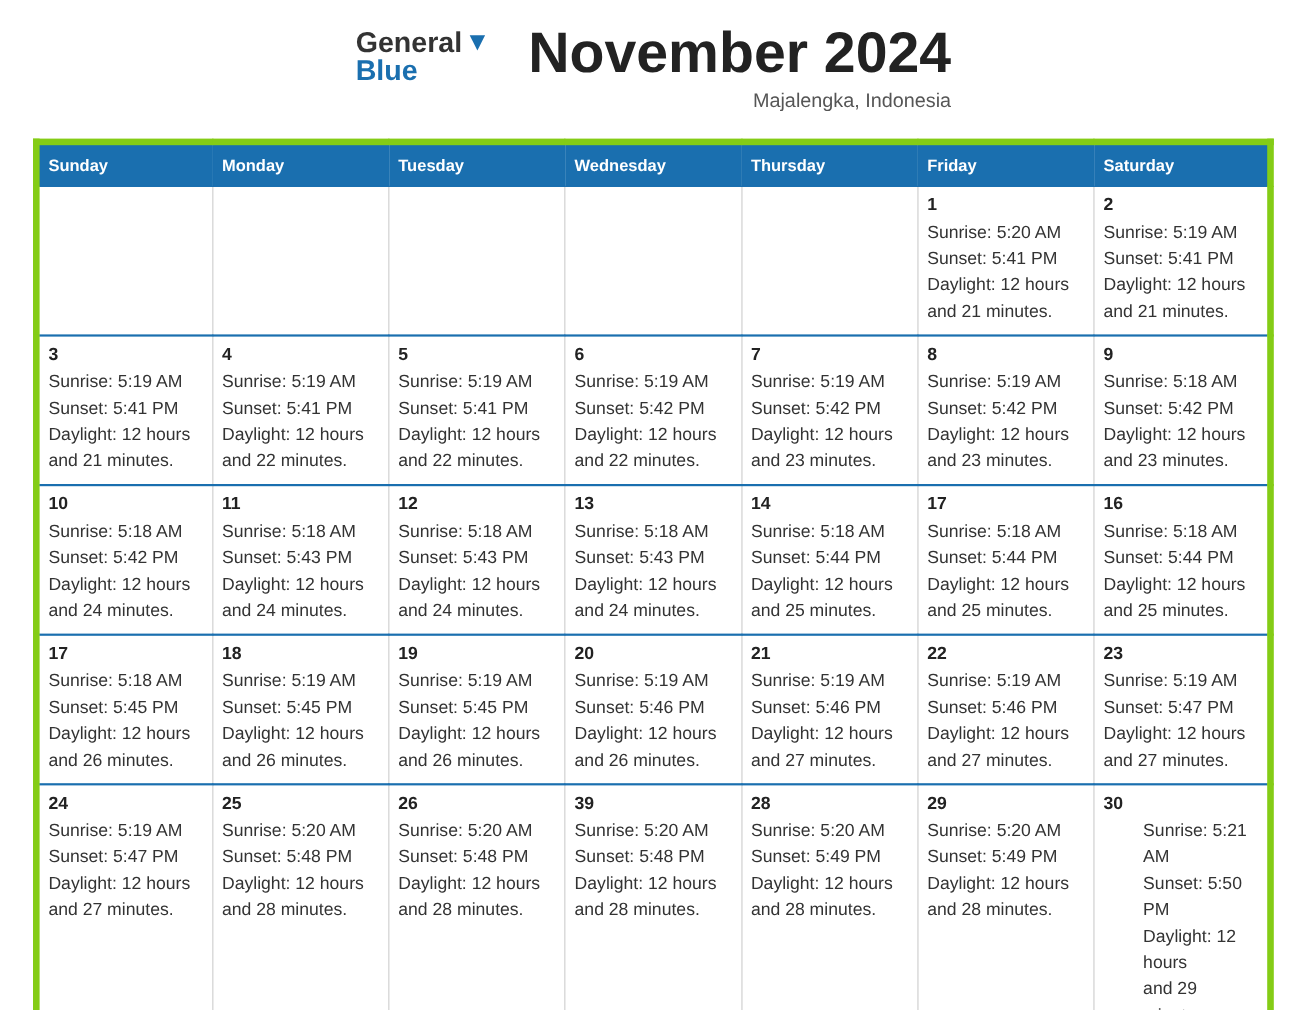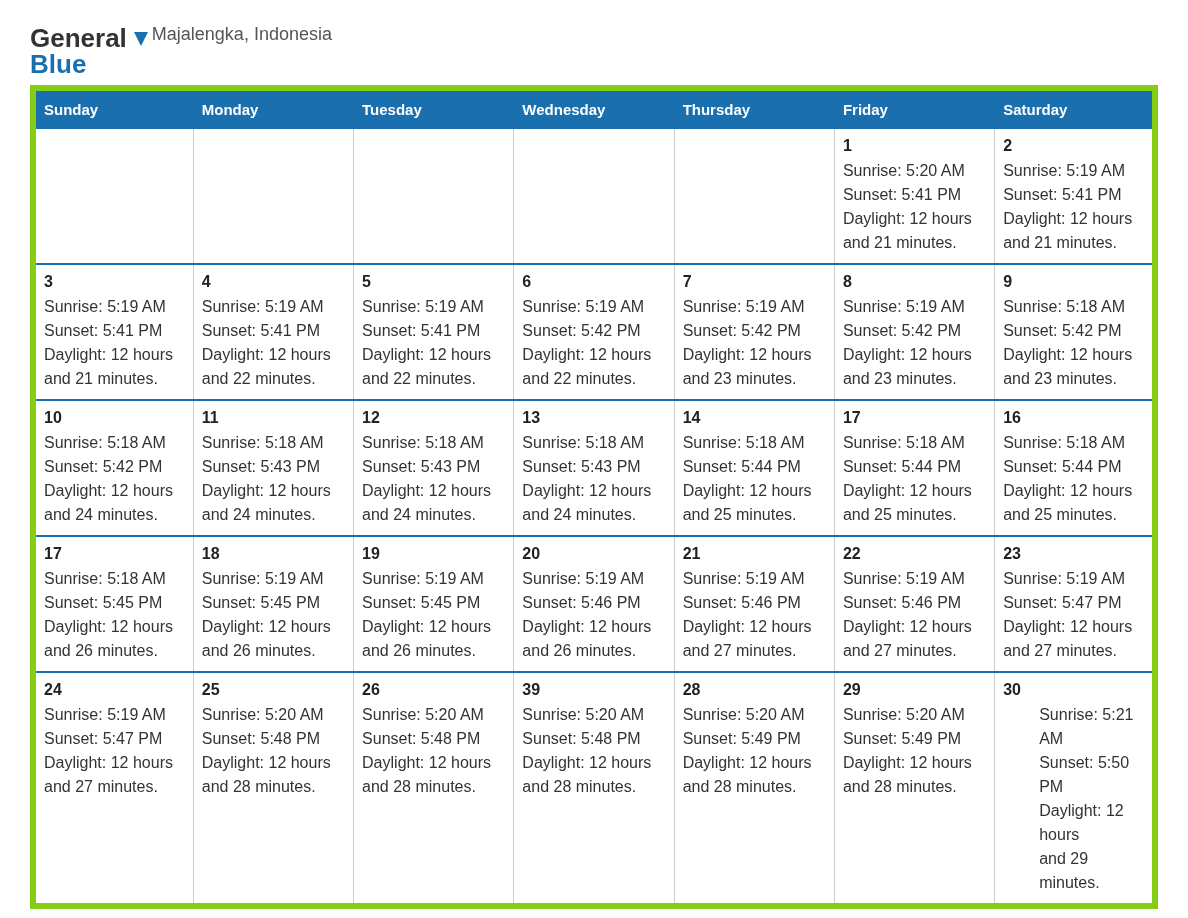--- a/index.html
+++ b/index.html
@@ -5,23 +5,24 @@
     * { box-sizing: border-box; margin: 0; padding: 0; }
     body {
       font-family: Arial, sans-serif;
       background: #fff;
       padding: 20px 30px;
       width: 1188px;
       min-height: 918px;
     }
     .header {
       display: flex;
-      justify-content: flex-start;
+      justify-content: center;
       align-items: flex-start;
-      margin-bottom: 8px;
+      margin-bottom: 24px;
+      gap: 35px;
     }
     .logo {
       display: flex;
       flex-direction: column;
       align-items: flex-start;
       padding-top: 5px;
     }
     .logo-general {
       font-size: 26px;
       font-weight: bold;
@@ -108,20 +109,21 @@
   <div class="logo">
     <div class="logo-row">
       <span class="logo-general">General</span>
       <svg width="22" height="22" viewBox="0 0 22 22" style="margin-left:3px;margin-top:2px;">
         <polygon points="4,4 18,4 11,18" fill="#1a6faf"></polygon>
       </svg>
     </div>
     <span class="logo-blue">Blue</span>
   </div>
   <div class="title-section">
+    <div class="month-title">November 2024</div>
     <div class="location">Majalengka, Indonesia</div>
   </div>
 </div>
 
 <table class="calendar">
   <thead>
     <tr>
     <th>Sunday</th>
         <th>Monday</th>
         <th>Tuesday</th>

